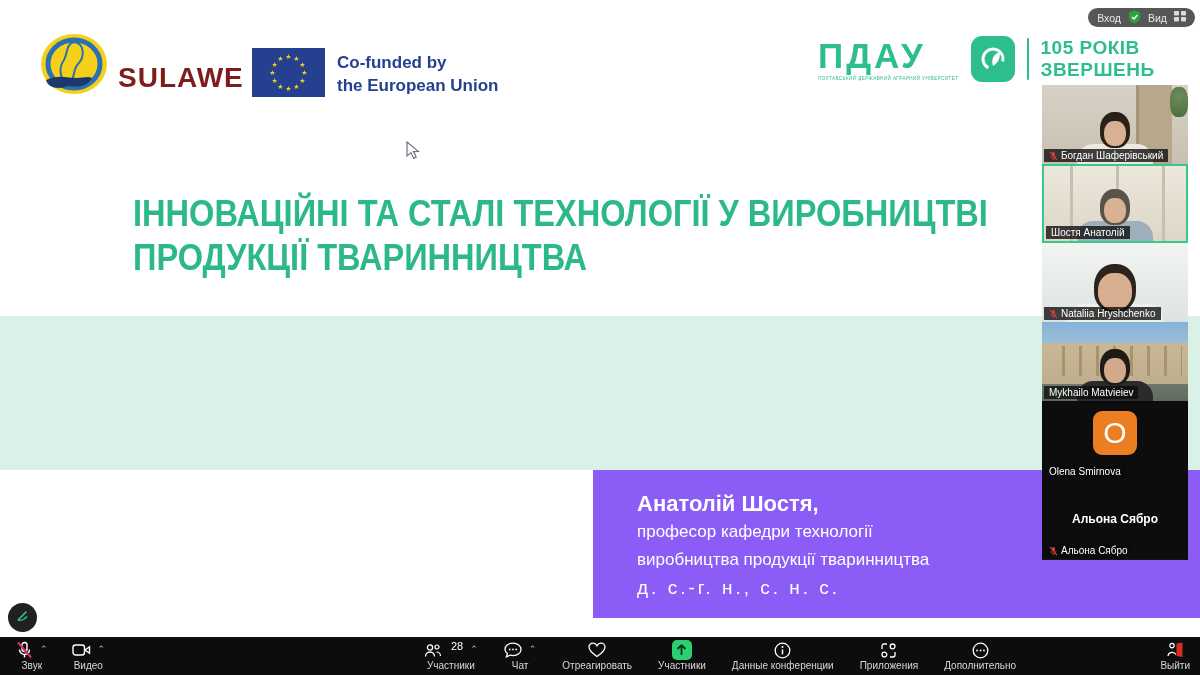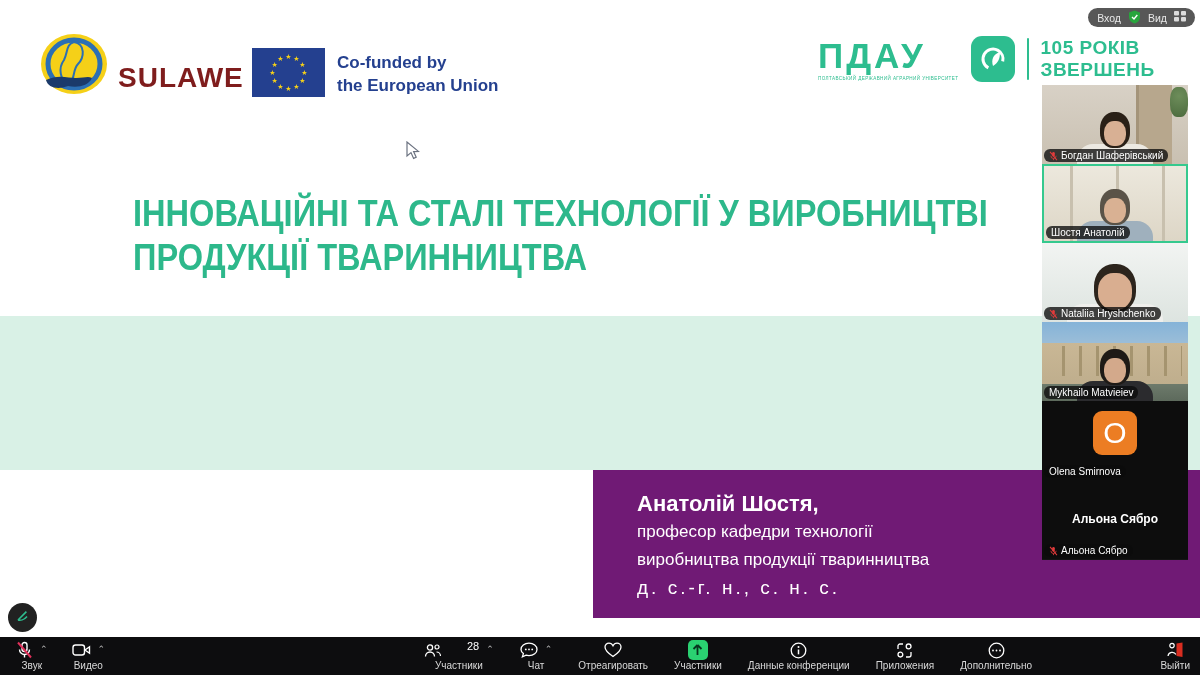--- a/index.html
+++ b/index.html
@@ -20,38 +20,38 @@
 
   
   .pill{position:absolute;right:5px;top:8px;height:19px;background:#575757;border-radius:10px;
         display:flex;align-items:center;gap:7px;padding:0 9px;color:#e8e8e8;font-size:10.5px;}
   .pill span{cursor:default;}
 
   
   .title{position:absolute;left:133px;top:192px;color:#2db88b;font-weight:bold;font-size:37px;line-height:44px;}
   .title .tl{transform:scaleX(.88);transform-origin:left;white-space:nowrap;}
   .band{position:absolute;left:0;top:316px;width:1200px;height:154px;background:#d9f1e6;}
-  .speaker-box{position:absolute;left:593px;top:470px;width:607px;height:148px;background:#701a75;color:#fff;padding:20px 0 0 44px;}
+  .speaker-box{position:absolute;left:593px;top:470px;width:607px;height:148px;background:#8b5cf6;color:#fff;padding:20px 0 0 44px;}
   .speaker-name{font-size:22px;font-weight:bold;line-height:28px;}
   .speaker-role{font-size:17px;line-height:28px;}
   .speaker-degree{font-size:19px;line-height:28px;letter-spacing:3px;}
 
   
   .cursor{position:absolute;left:406px;top:141px;}
 
   
   .annotate{position:absolute;left:8px;top:603px;width:29px;height:29px;border-radius:50%;background:#212121;
             display:flex;align-items:center;justify-content:center;}
 
   
   .panel{position:absolute;left:1042px;top:85px;width:146px;height:475px;background:#141414;}
   .tile{position:relative;width:146px;height:79px;background:#161616;overflow:hidden;}
   .tile.active{border:2px solid #35c98e;}
   .vlabel{position:absolute;left:2px;bottom:2px;display:flex;align-items:center;gap:3px;max-width:140px;
-          background:rgba(12,12,12,.78);border-radius:6px;padding:1px 5px;color:#fff;font-size:10px;white-space:nowrap;z-index:3;}
+          background:rgba(12,12,12,.78);border-radius:0;padding:1px 5px;color:#fff;font-size:10px;white-space:nowrap;z-index:3;}
   .head{position:absolute;left:50%;bottom:16px;transform:translateX(-50%);width:30px;height:36px;
         border-radius:46% 46% 42% 42%;background:var(--hair);z-index:2;}
   .head::after{content:"";position:absolute;left:4px;right:4px;top:9px;bottom:2px;border-radius:45%;background:var(--face);}
   .bodyp{position:absolute;left:50%;bottom:0;transform:translateX(-50%);width:76px;height:20px;
          border-radius:16px 16px 0 0;background:var(--shirt);z-index:1;}
   .t1{--hair:#2a2017;--face:#d8b094;--shirt:#ece9e2;background:linear-gradient(180deg,#d8d1c6,#c9c0b1);}
   .t1 .door{position:absolute;right:16px;top:0;width:36px;height:79px;background:#b7a78d;border-left:3px solid #a4947a;}
   .t1 .plant{position:absolute;right:0;top:2px;width:18px;height:30px;background:radial-gradient(circle at 50% 30%,#6d8d5a,#4c6b3e);border-radius:40%;}
   .t2{--hair:#5a5348;--face:#d9b193;--shirt:#9fb0bd;background:linear-gradient(180deg,#ece8dd,#ddd6c6);}
   .t2 .cab{position:absolute;left:26px;top:0;width:3px;height:79px;background:#c8c0ae;box-shadow:46px 0 #c8c0ae,92px 0 #c8c0ae;}
@@ -68,21 +68,21 @@
 
   
   .toolbar{position:absolute;left:0;bottom:0;width:1200px;height:38px;background:#0d0d0f;display:flex;align-items:flex-start;}
   .tb-item{display:flex;flex-direction:column;align-items:center;color:#d9d9d9;font-size:10px;padding-top:3px;cursor:default;}
   .tb-item .irow{display:flex;align-items:center;gap:7px;height:20px;}
   .tb-item .lbl{margin-top:0px;white-space:nowrap;}
   .chev{color:#bdbdbd;font-size:9px;transform:translateY(-1px);}
   .grp-left{display:flex;gap:24px;margin-left:16px;}
   .grp-center{position:absolute;left:424px;display:flex;gap:26px;}
   .grp-right{position:absolute;right:10px;}
-  .count{color:#fff;font-size:11px;margin-left:18px;transform:translateY(-4px);}
+  .count{color:#fff;font-size:11px;margin-left:2px;transform:translateY(-4px);}
   .share-sq{width:20px;height:20px;border-radius:5px;background:#2ad171;display:flex;align-items:center;justify-content:center;}
 </style>
 </head>
 <body>
 
 <div id="stage">
 
   <div class="sulawe">
     <span>
       <svg width="72" height="66" viewBox="0 0 72 66">

